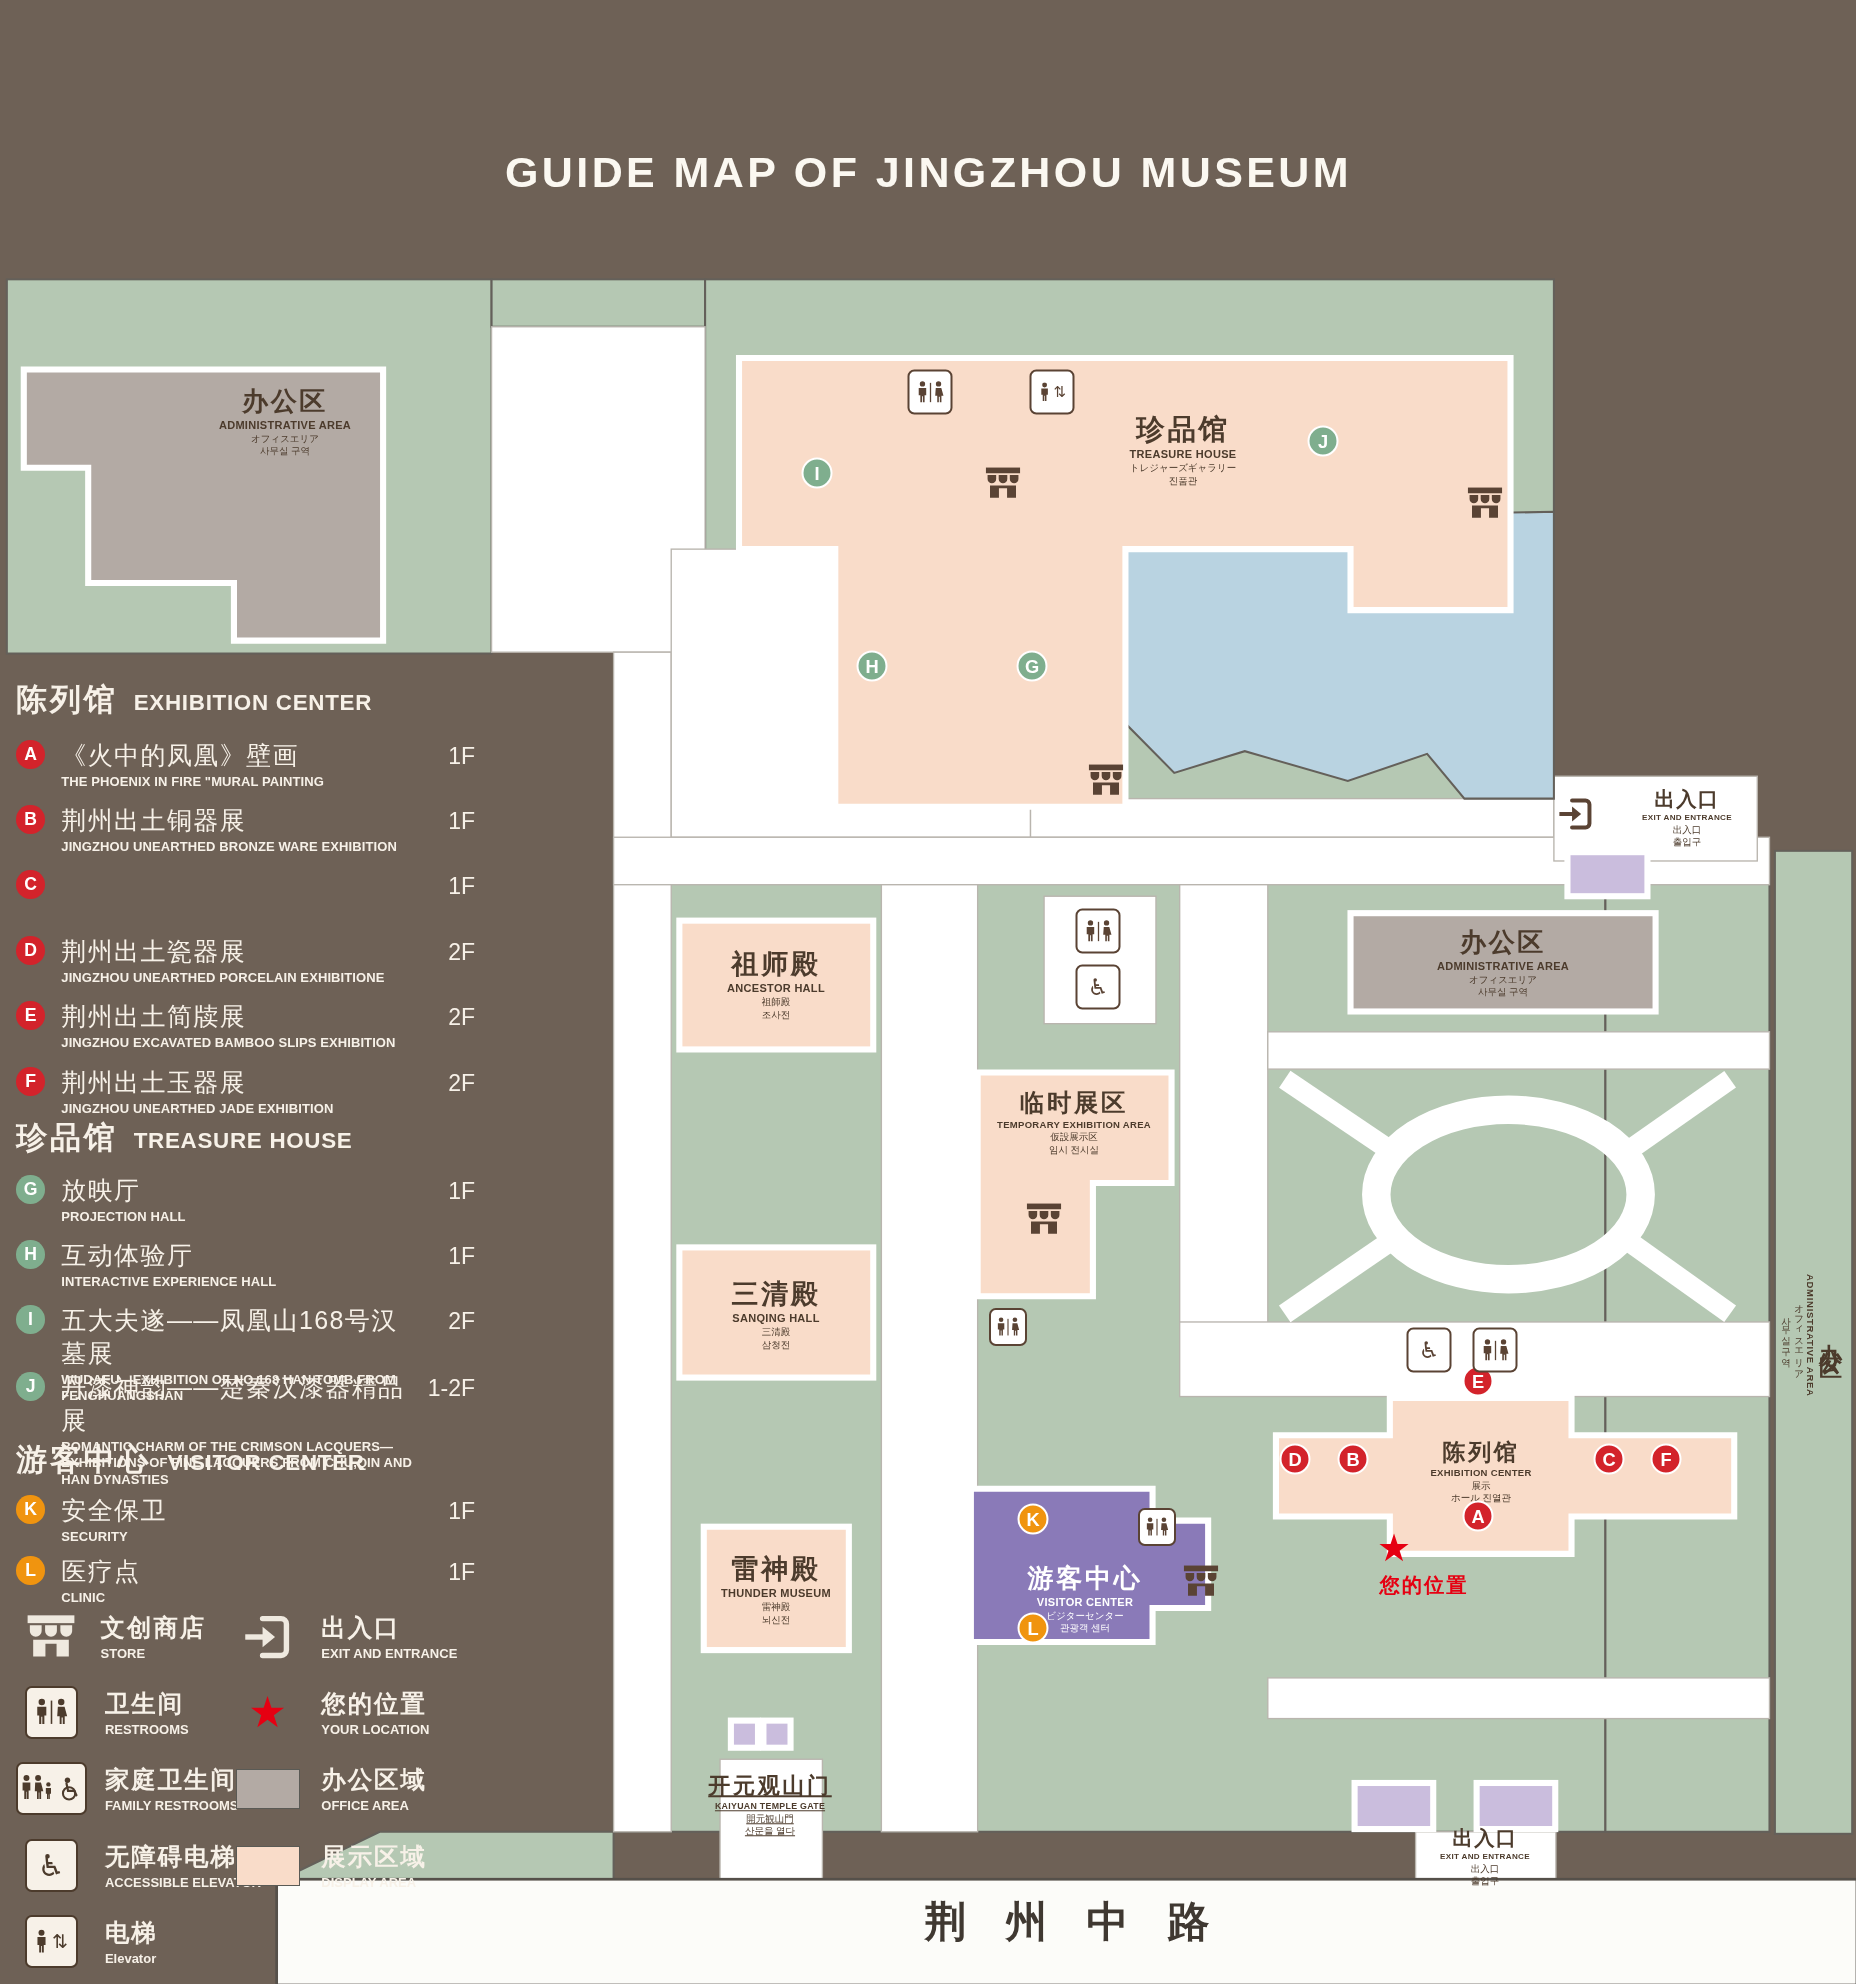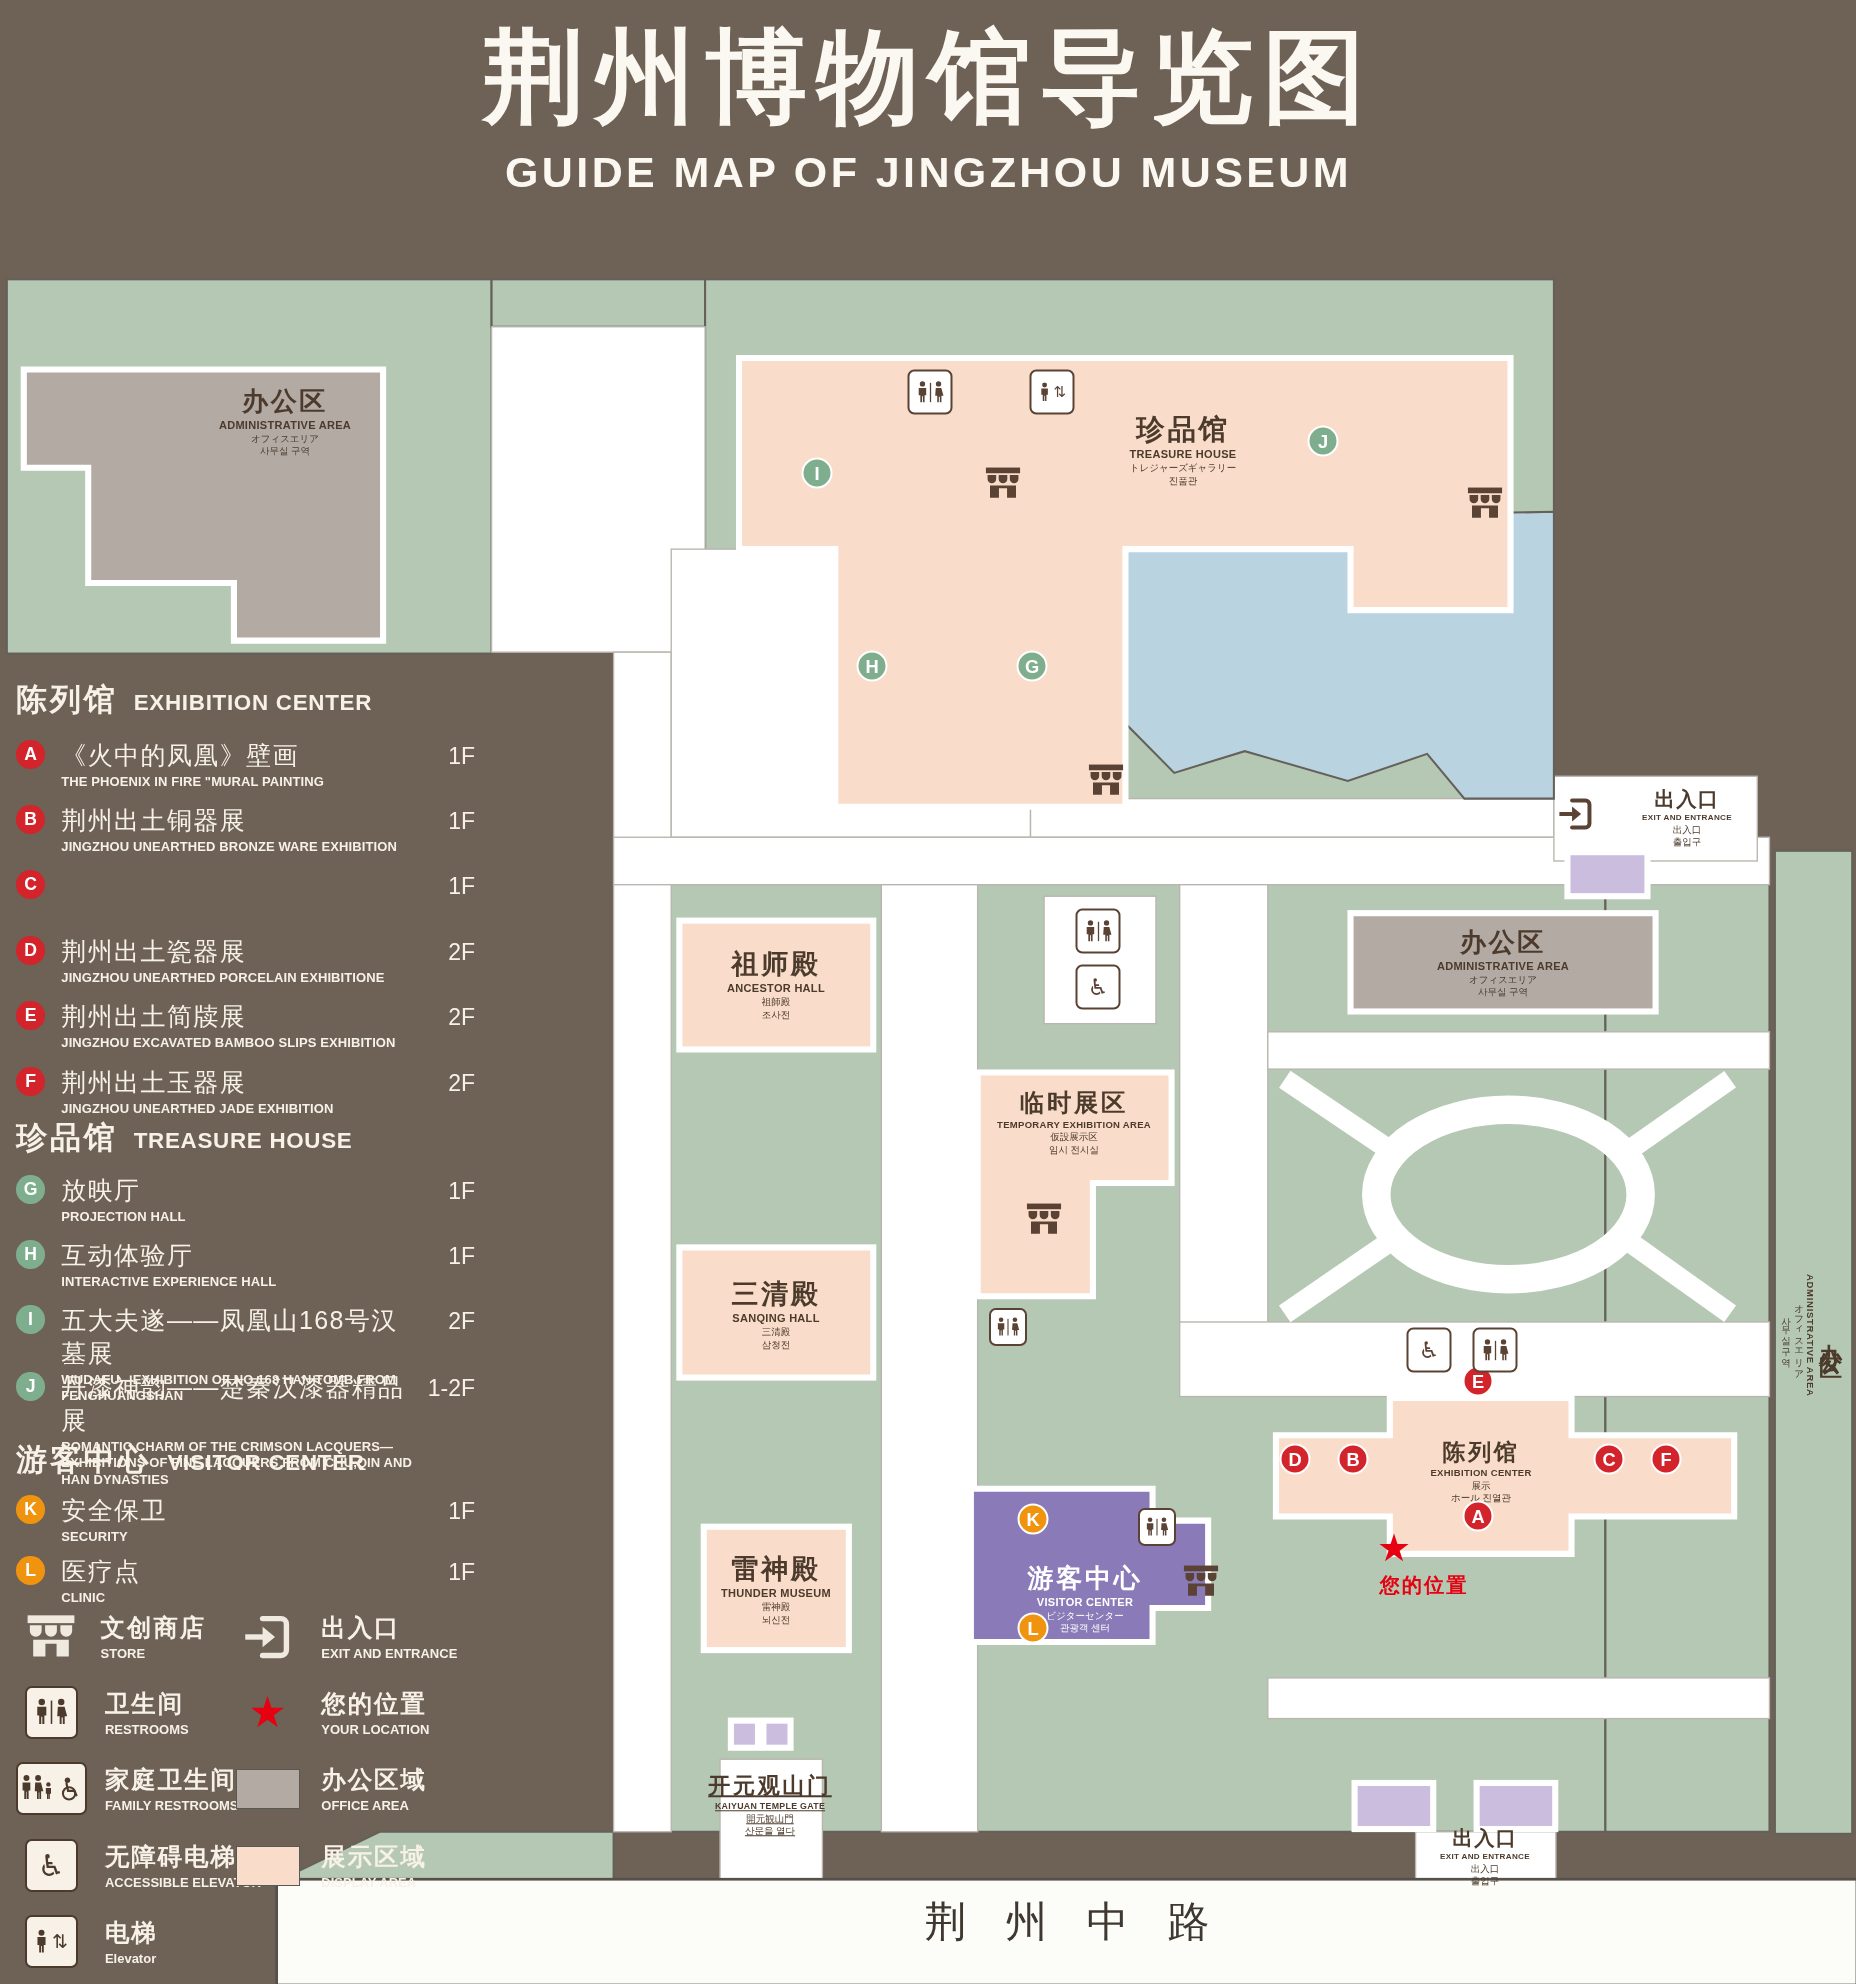--- a/index.html
+++ b/index.html
@@ -26,21 +26,21 @@
   .m-label.exit .ml-en{font-size:8.1px;}
   .m-label.gate .ml-zh{font-size:22px;}
   .m-label.gate .ml-en{font-size:8.8px;}
   .m-label.light{color:#ffffff;}
   .v-label{position:absolute;writing-mode:vertical-rl;color:#4c3b2c;height:583px;}
   .v-label>div{text-align:center;}
   .vl-zh{font-size:23px;font-weight:bold;letter-spacing:6.8px;}
   .vl-en{font-size:9.5px;font-weight:bold;letter-spacing:0.7px;}
   .vl-ja,.vl-ko{font-size:9.5px;}
   .road-label{position:absolute;left:277px;width:1580px;top:1894px;text-align:center;
-    font-size:42px;font-weight:normal;color:#3f3831;letter-spacing:39px;padding-left:39px;box-sizing:border-box;}
+    font-size:42px;font-weight:bold;color:#3f3831;letter-spacing:39px;padding-left:39px;box-sizing:border-box;}
   .loc-star{position:absolute;transform:translate(-50%,-50%);color:#e60012;font-size:38px;line-height:1;}
   .loc-text{position:absolute;transform:translate(-50%,-50%);color:#e60012;font-size:20.3px;font-weight:bold;letter-spacing:2px;}
   
   .marker{position:absolute;width:31px;height:31px;transform:translate(-50%,-50%);
     border-radius:50%;display:flex;align-items:center;justify-content:center;
     color:#fff;font-weight:bold;font-size:18.3px;border:2px solid #fff;box-sizing:border-box;}
   .marker.red{background:#d3232b;}
   .marker.green{background:#7fae8e;}
   .marker.orange{background:#f0940f;}
   
@@ -112,21 +112,20 @@
         <path d="M23.5,13 h9 l3.6,13.5 h-3.4 v12 h-2.7 v-10 h-1 v10 h-2.7 v-12 h-3.4 z"></path>
         <circle cx="44" cy="16" r="3.4"></circle>
         <path d="M40,21.5 h8 v9 h-1.8 v8 h-2 v-7 h-0.4 v7 h-2 v-8 h-1.8 z"></path>
         <circle cx="76" cy="30" r="9.5" fill="none" stroke="currentColor" stroke-width="3.2"></circle>
         <circle cx="73.5" cy="9.5" r="4.2"></circle>
         <path d="M72,14.5 l2.4,11.5 h9.5 l3.5,7" fill="none" stroke="currentColor" stroke-width="3.4" stroke-linecap="round"></path>
       </symbol>
     </defs>
   </svg>
 
-  <div class="title">荆州博物馆导览图</div>
   <div class="subtitle">GUIDE MAP OF JINGZHOU MUSEUM</div>
 
   <svg id="map-svg" width="1857" height="1985" viewBox="0 0 2739 2928">
 
     <g fill="#b5c8b3" stroke="#64605a" stroke-width="3">
       <rect x="10" y="412" width="715" height="552"></rect>
       <rect x="725" y="412" width="315" height="70"></rect>
       <rect x="1040" y="412" width="1252" height="823"></rect>
       <rect x="905" y="1235" width="1463" height="1467"></rect>
       <rect x="2368" y="1258" width="242" height="1444"></rect>

